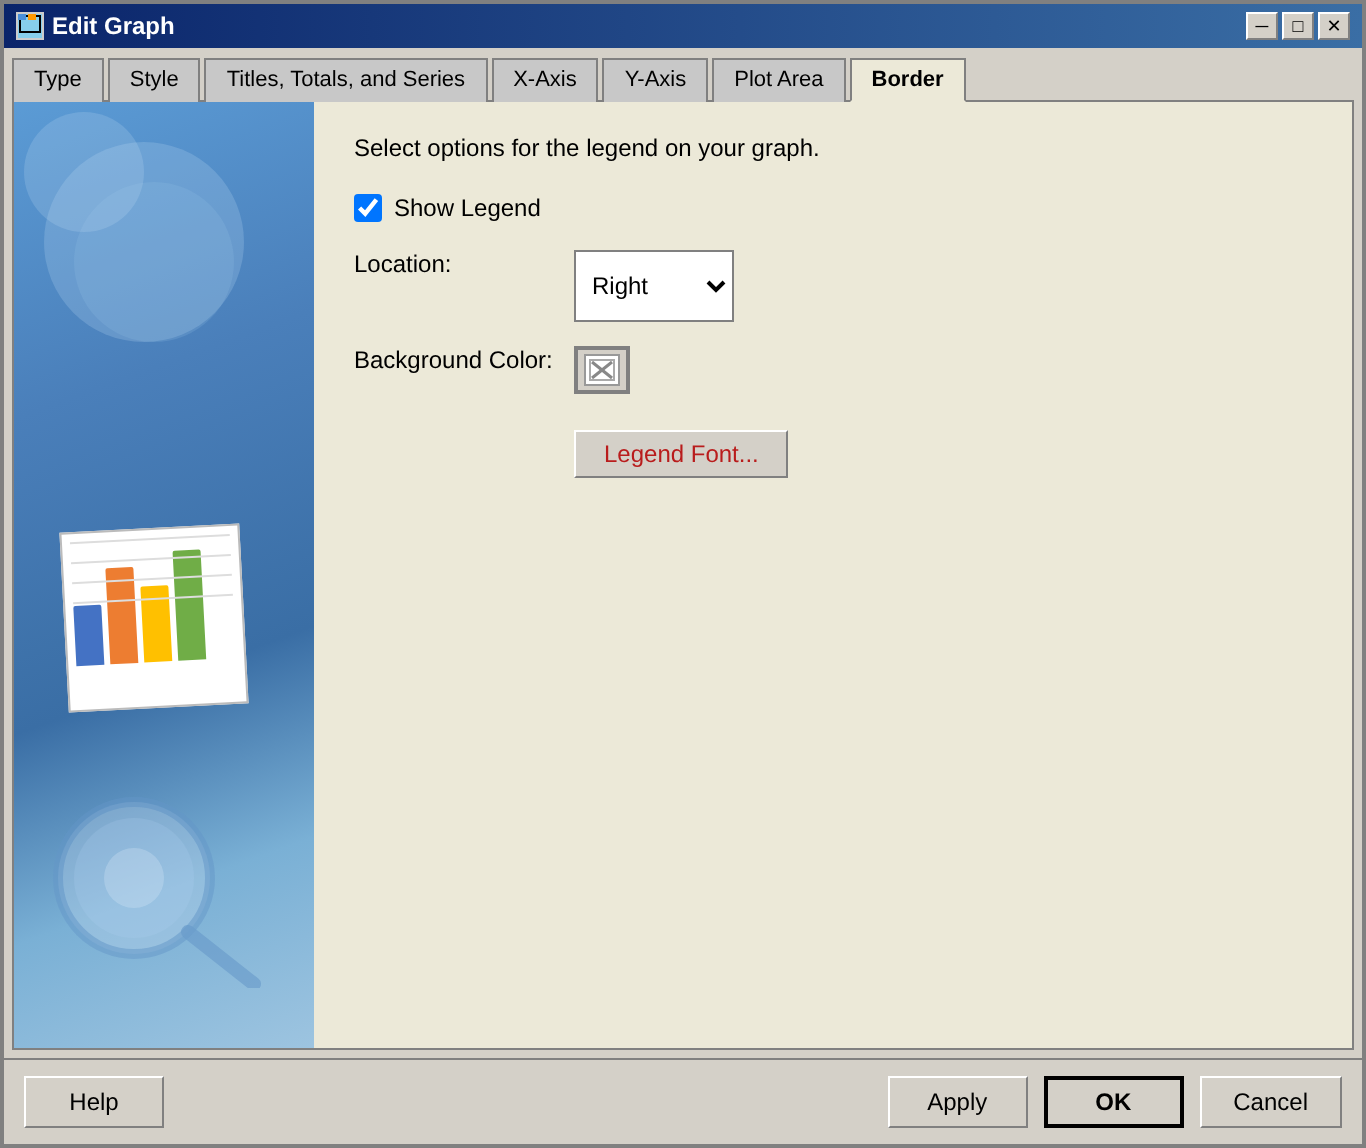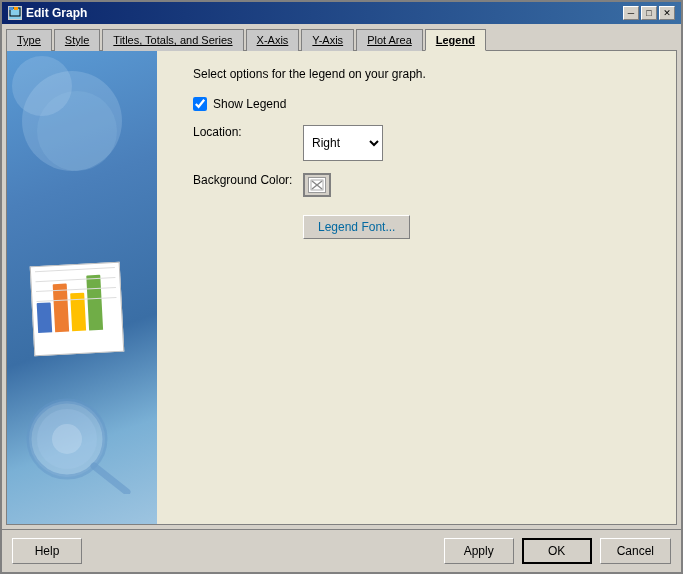--- a/index.html
+++ b/index.html
@@ -72,21 +72,20 @@
       font-size: 9px;
       cursor: pointer;
       color: #000;
     }
 
     .tabs-row {
       display: flex;
       padding: 4px 4px 0 4px;
       background: #d4d0c8;
       flex-shrink: 0;
-      text-decoration: underline;
     }
 
     .tab {
       padding: 4px 10px;
       border: 1px solid #808080;
       border-bottom: none;
       background: #c8c8c8;
       cursor: pointer;
       margin-right: 2px;
       font-size: 11px;
@@ -109,21 +108,20 @@
       border: 1px solid #808080;
       background: #ece9d8;
       margin: 0 4px 4px 4px;
       overflow: hidden;
     }
 
     .main-body {
       display: flex;
       flex: 1;
       overflow: hidden;
-      gap: 16px;
     }
 
     .sidebar {
       width: 150px;
       background: linear-gradient(160deg, #5b9bd5 0%, #4a7fba 30%, #3a6ea5 60%, #7ab0d5 80%, #9dc4e0 100%);
       flex-shrink: 0;
       position: relative;
       overflow: hidden;
     }
 
@@ -199,21 +197,21 @@
     }
 
     .legend-font-btn {
       padding: 4px 14px;
       border: 1px solid #808080;
       border-top-color: #fff;
       border-left-color: #fff;
       background: #d4d0c8;
       cursor: pointer;
       font-size: 12px;
-      color: #0369a1;
+      color: #b91c1c;
       margin-top: 6px;
     }
 
     .footer {
       display: flex;
       justify-content: space-between;
       align-items: center;
       padding: 8px 10px;
       background: #d4d0c8;
       border-top: 1px solid #808080;
@@ -237,21 +235,21 @@
       border-left-color: #fff;
       background: #d4d0c8;
       cursor: pointer;
       font-size: 12px;
       color: #000;
       height: 26px;
     }
 
     .footer-btn.default-btn {
       border: 2px solid #000;
-      font-weight: normal;
+      font-weight: bold;
     }
 
     
     .chart-container {
       position: absolute;
       bottom: 170px;
       left: 25px;
       width: 90px;
       height: 90px;
       background: white;
@@ -316,21 +314,21 @@
     <div class="tab">
       <span>X-Axis</span>
     </div>
     <div class="tab">
       <span>Y-Axis</span>
     </div>
     <div class="tab">
       <span>Plot Area</span>
     </div>
     <div class="tab active">
-      <span>Legend</span>
+      <span>Border</span>
     </div>
   </div>
 
   <div class="content-area">
     <div class="main-body">
 
       <div class="sidebar">
 
         <div style="position:absolute;top:20px;left:15px;width:100px;height:100px;border-radius:50%;background:rgba(180,210,240,0.25);"></div>
         <div style="position:absolute;top:40px;left:30px;width:80px;height:80px;border-radius:50%;background:rgba(150,195,230,0.2);"></div>

